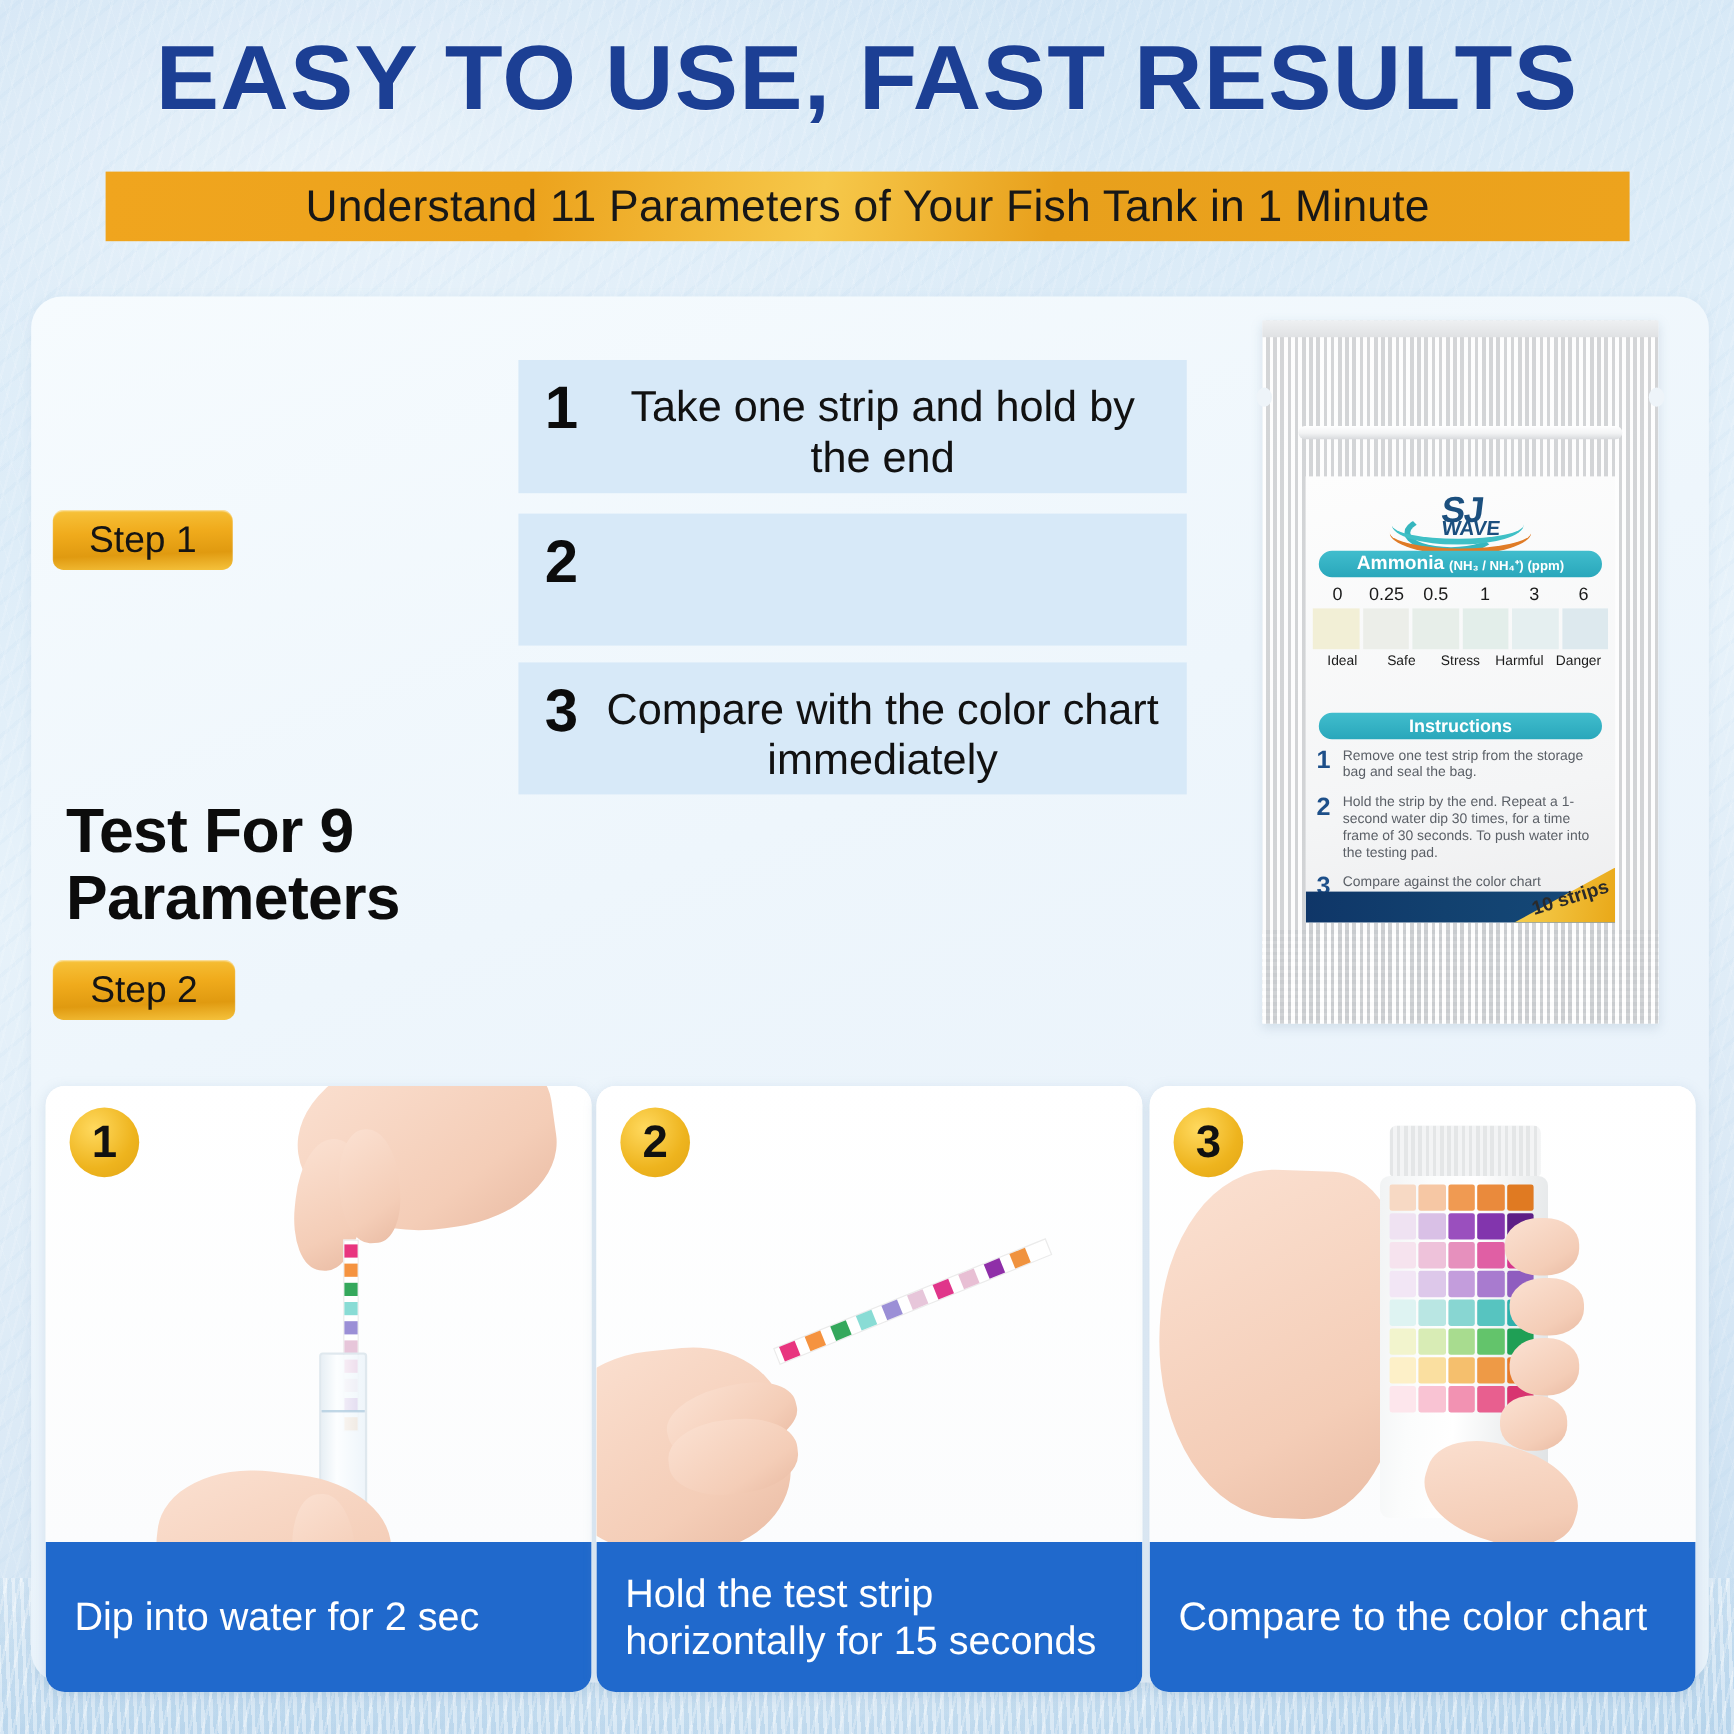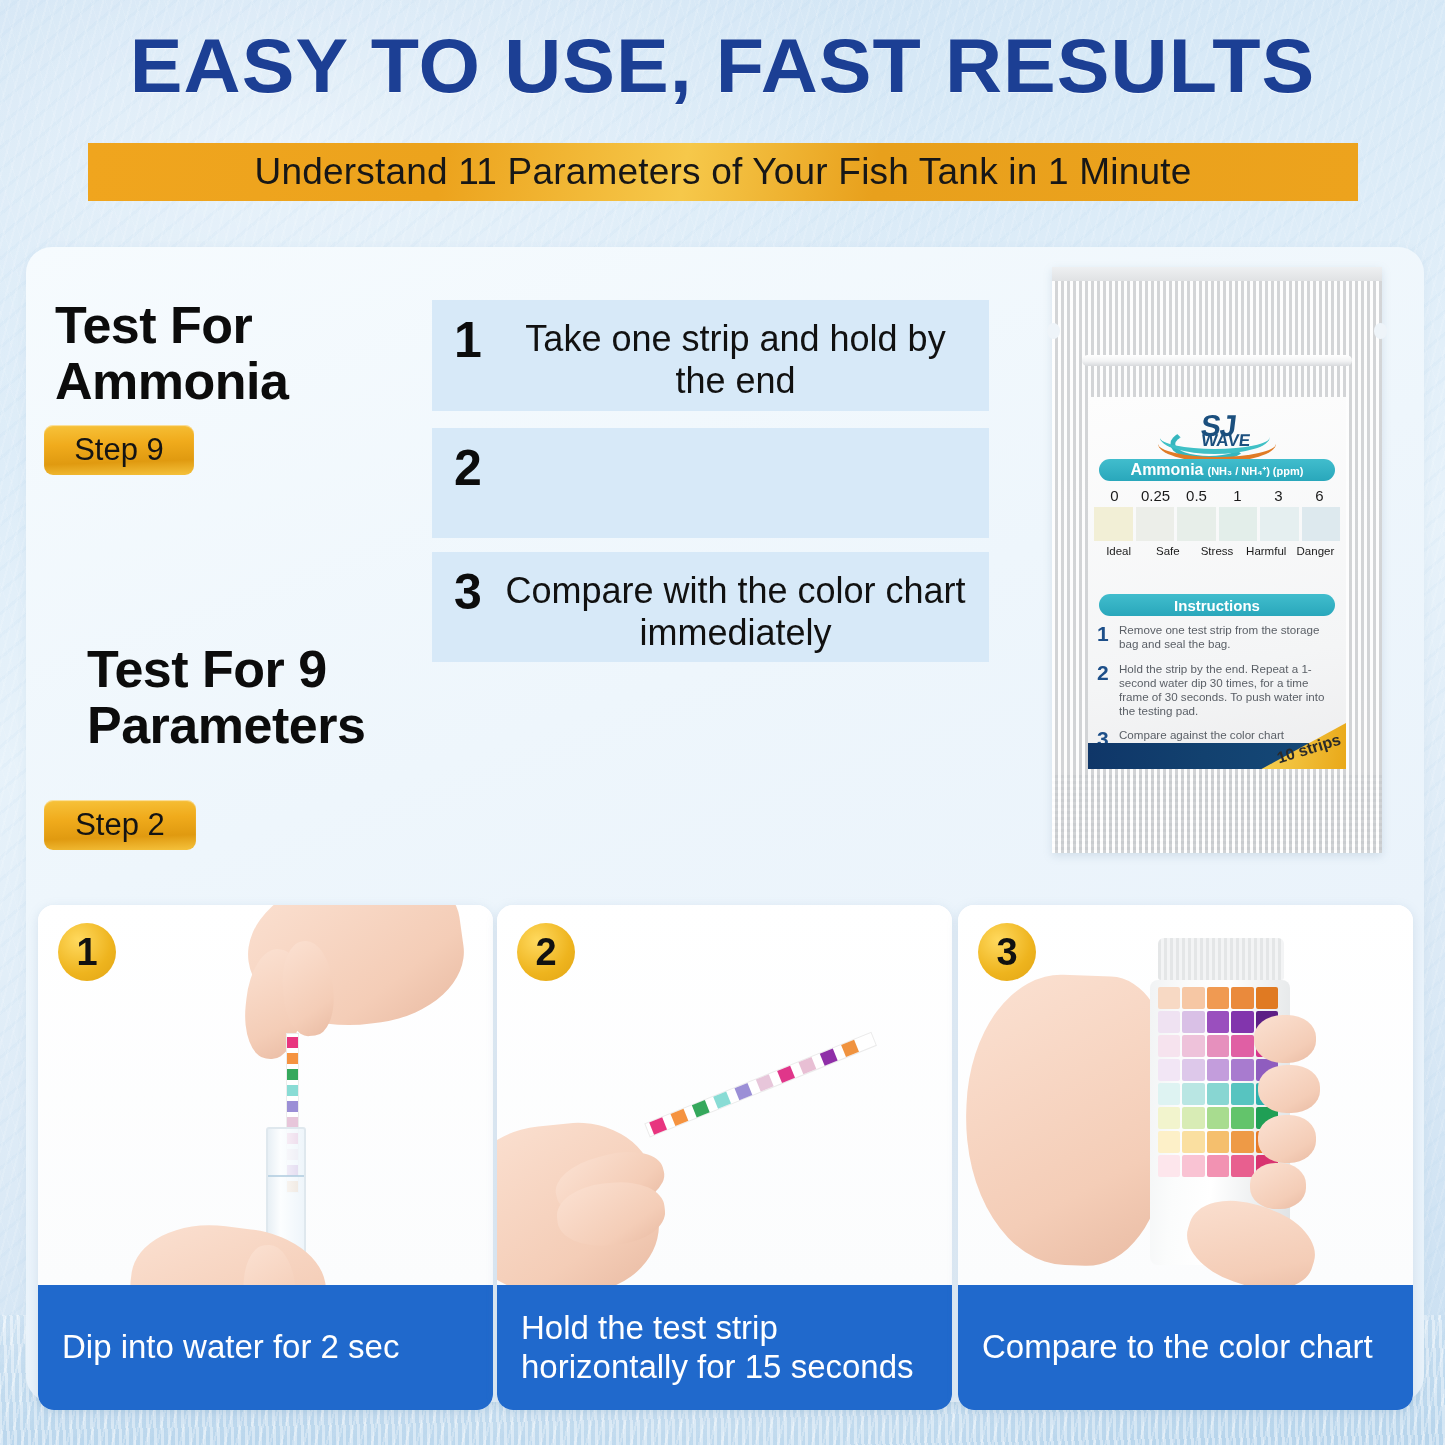--- a/index.html
+++ b/index.html
@@ -63,21 +63,21 @@
     box-shadow: 0 2px 10px rgba(120,160,190,.10);
   }
 
   
   .sec-title {
     position: absolute;
     font-size: 52px; line-height: 1.07; font-weight: 700; color: #0c0c0c;
     letter-spacing: -.5px;
   }
   #title-ammonia { left: 55px; top: 298px; width: 380px; }
-  #title-params  { left: 55px; top: 642px; width: 420px; margin-left: 32px; }
+  #title-params  { left: 55px; top: 666px; width: 420px; }
 
   .step-badge {
     position: absolute;
     height: 50px; padding: 0 20px;
     display: flex; align-items: center; justify-content: center;
     border-radius: 9px;
     background: linear-gradient(178deg, #f7c33b 0%, #f0ab1c 38%, #e09a10 72%, #f5c23c 100%);
     box-shadow: inset 0 1px 1px rgba(255,255,255,.55);
     font-size: 31px; color: #141414;
   }
@@ -299,22 +299,21 @@
 
   <div class="water-bottom"></div>
 
   <div class="headline">EASY TO USE, FAST RESULTS</div>
   <div class="subbar">
     <span>Understand 11 Parameters of Your Fish Tank in 1 Minute</span>
   </div>
 
   <div class="card"></div>
 
-  <div class="sec-title" id="title-ammonia">Test For Ammonia</div>
-  <div class="step-badge" id="badge-1">Step 9</div>
+  <div class="step-badge" id="badge-1">Step 1</div>
 
   <div class="sec-title" id="title-params">Test For 9 Parameters</div>
   <div class="step-badge" id="badge-2">Step 2</div>
 
   <div class="instr" id="instr-1">
     <div class="num">1</div>
     <div class="txt">Take one strip and hold by the end</div>
   </div>
   <div class="instr" id="instr-2">
     <div class="num">2</div>

